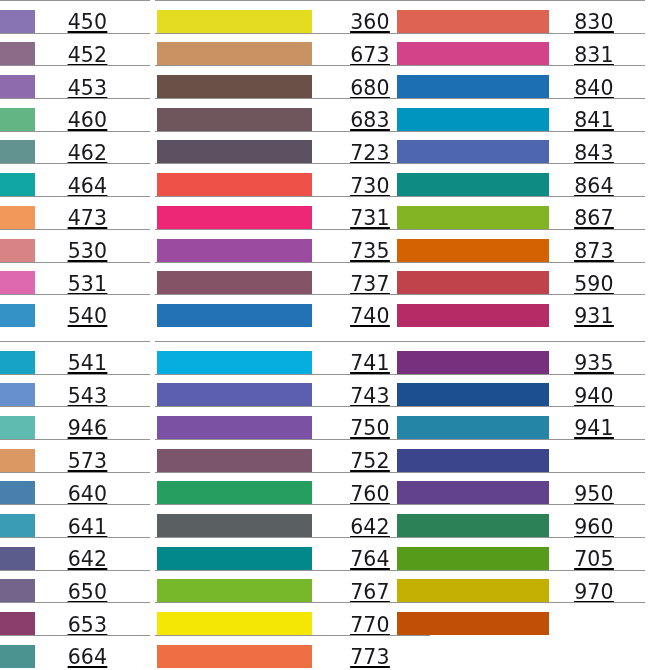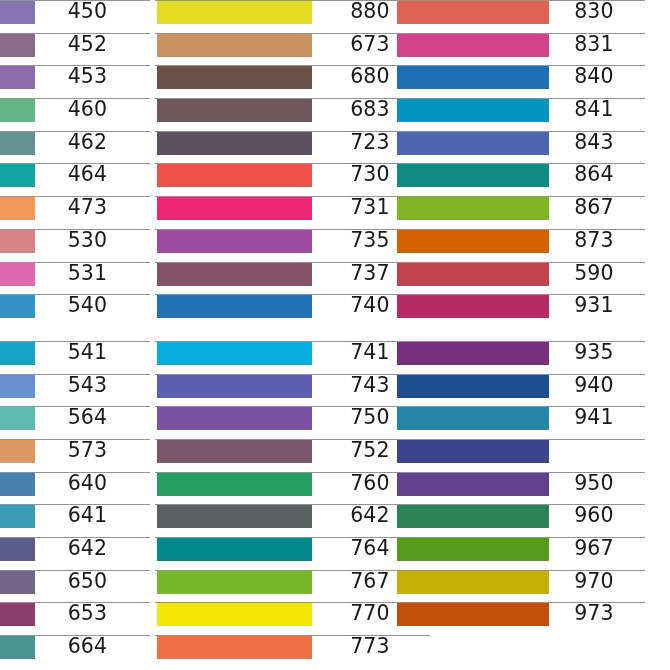--- a/index.html
+++ b/index.html
@@ -33,22 +33,23 @@
   .col-1 { left: 0px;   width: 150px; }
   .col-2 { left: 155px; width: 275px; }
   .col-3 { left: 395px; width: 250px; }
 
   
   .row {
     position: relative;
     box-sizing: border-box;
     height: 32.7px;
     display: flex;
-    align-items: flex-start;
+    align-items: flex-end;
     border-top: 1.6px solid #939393;
+    text-decoration: underline;
   }
   
   .row.gap-before {
     margin-top: 14px;
   }
 
   
   .swatch {
     flex: 0 0 auto;
     height: 23px;
@@ -131,21 +132,21 @@
       <div class="row gap-before">
         <div class="swatch" style="background: rgb(22, 163, 196);"></div>
         <div class="label">541</div>
       </div>
       <div class="row">
         <div class="swatch" style="background: rgb(102, 144, 206);"></div>
         <div class="label">543</div>
       </div>
       <div class="row">
         <div class="swatch" style="background: rgb(95, 186, 176);"></div>
-        <div class="label">564</div>
+        <div class="label">946</div>
       </div>
       <div class="row">
         <div class="swatch" style="background: rgb(219, 152, 99);"></div>
         <div class="label">573</div>
       </div>
       <div class="row">
         <div class="swatch" style="background: rgb(71, 128, 173);"></div>
         <div class="label">640</div>
       </div>
       <div class="row">
@@ -165,21 +166,21 @@
         <div class="label">653</div>
       </div>
       <div class="row">
         <div class="swatch" style="background: rgb(74, 147, 145);"></div>
         <div class="label">664</div>
       </div>
     </div>
   <div class="column col-2">
       <div class="row">
         <div class="swatch" style="background: rgb(227, 220, 33);"></div>
-        <div class="label">880</div>
+        <div class="label">360</div>
       </div>
       <div class="row">
         <div class="swatch" style="background: rgb(200, 146, 99);"></div>
         <div class="label">673</div>
       </div>
       <div class="row">
         <div class="swatch" style="background: rgb(107, 80, 72);"></div>
         <div class="label">680</div>
       </div>
       <div class="row">
@@ -310,24 +311,23 @@
       <div class="row">
         <div class="swatch" style="background: rgb(99, 66, 141);"></div>
         <div class="label">950</div>
       </div>
       <div class="row">
         <div class="swatch" style="background: rgb(45, 129, 87);"></div>
         <div class="label">960</div>
       </div>
       <div class="row">
         <div class="swatch" style="background: rgb(86, 155, 25);"></div>
-        <div class="label">967</div>
+        <div class="label">705</div>
       </div>
       <div class="row">
         <div class="swatch" style="background: rgb(195, 176, 2);"></div>
         <div class="label">970</div>
       </div>
       <div class="row">
         <div class="swatch" style="background: rgb(193, 79, 5);"></div>
-        <div class="label">973</div>
       </div>
     </div>
 </div>
 
 </body></html>

